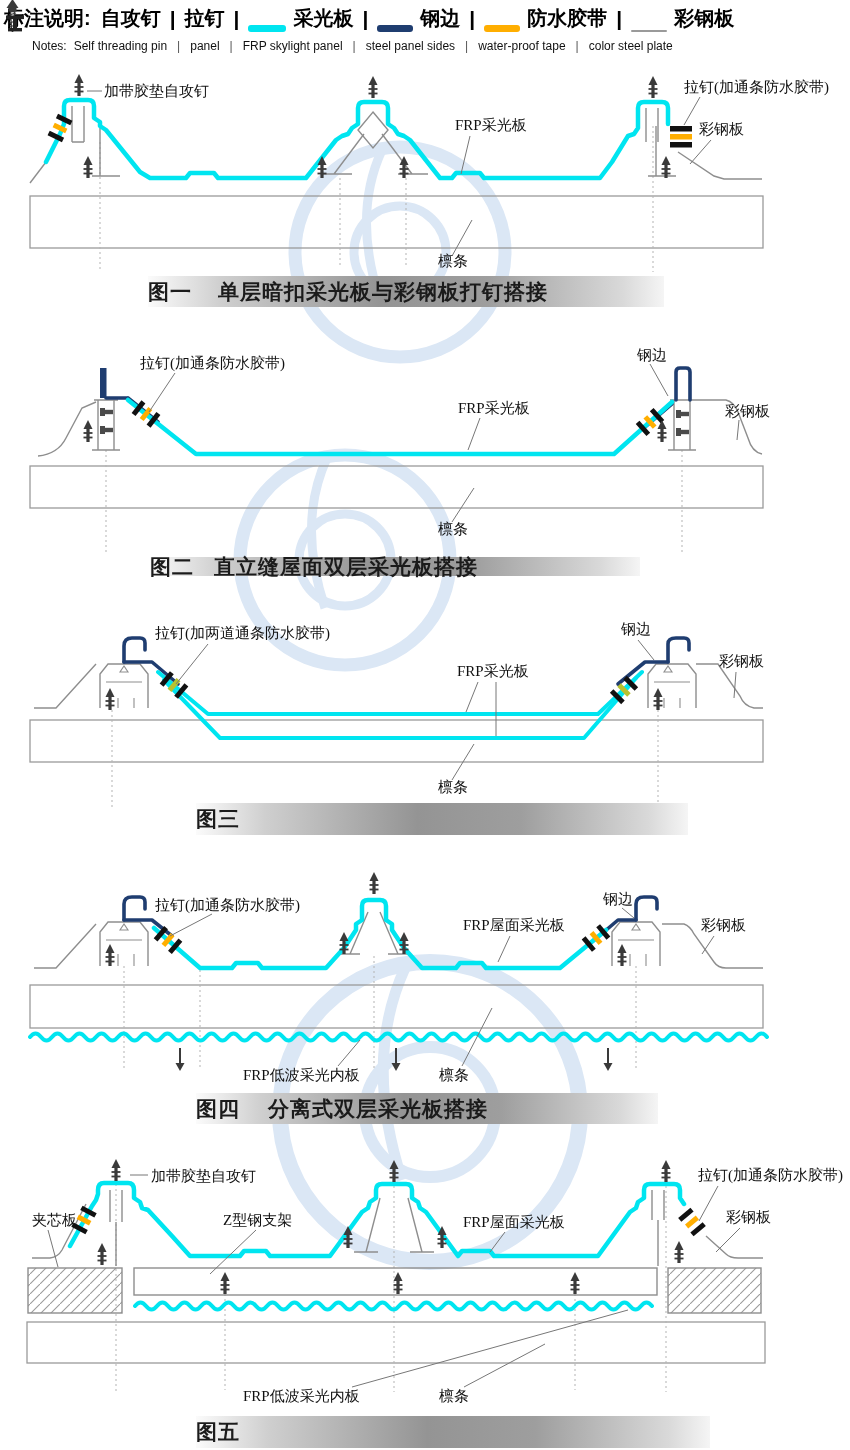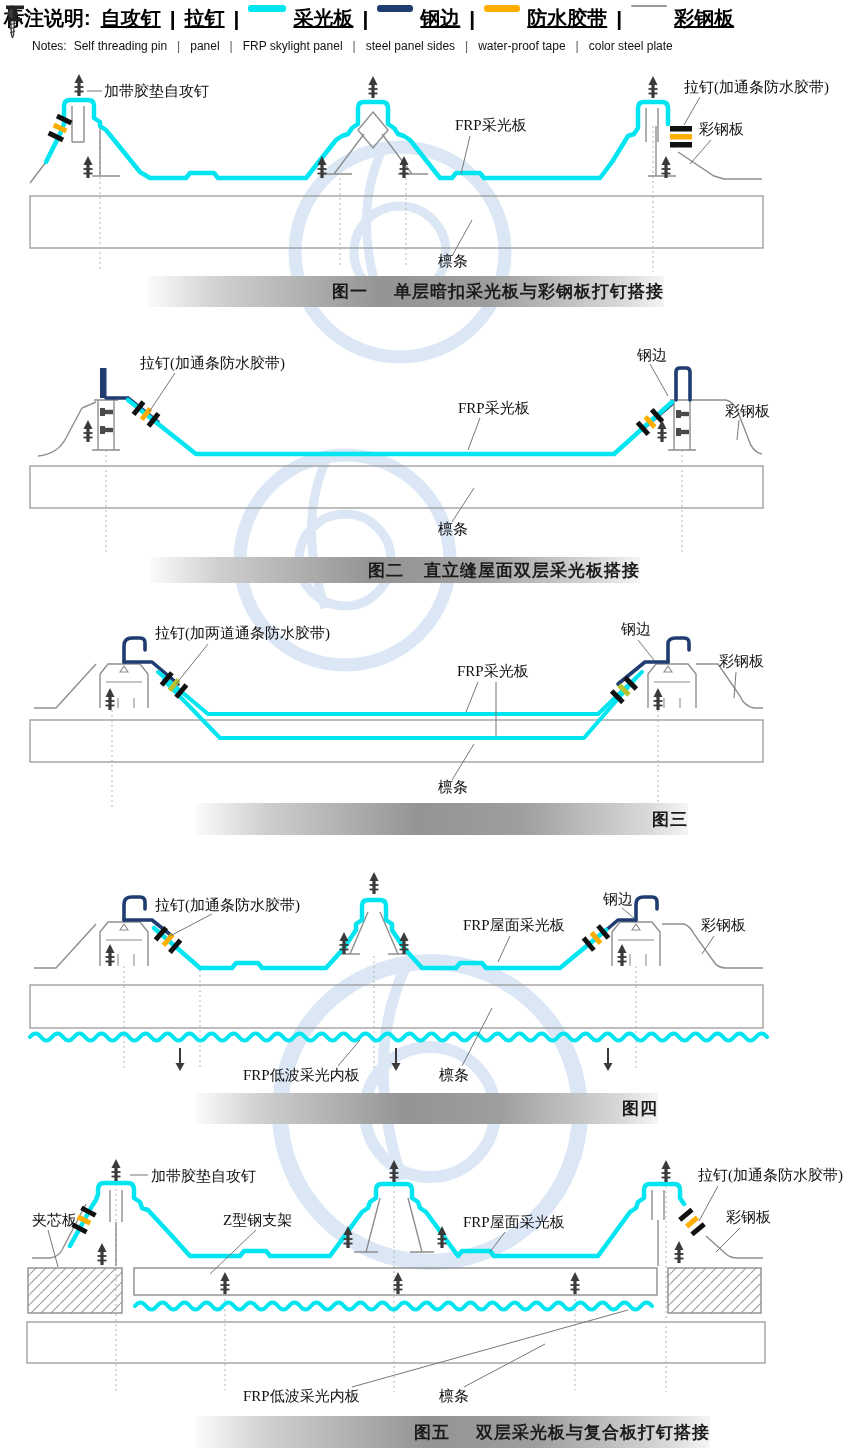--- a/index.html
+++ b/index.html
@@ -6,39 +6,39 @@
   body{width:850px;height:1450px;position:relative;overflow:hidden;
        font-family:"Liberation Sans",sans-serif;}
   svg{position:absolute;left:0;display:block;}
   .bgsvg{top:0;}
   #fig1{top:62px;} #fig2{top:316px;} #fig3{top:592px;} #fig4{top:856px;} #fig5{top:1124px;}
 
   
   .legend-row1{position:absolute;top:5px;left:4px;width:846px;display:flex;
     align-items:center;font-weight:bold;font-size:20px;color:#000;white-space:nowrap;}
   .legend-row1 .sep{margin:0 9px;font-weight:bold;font-size:21px;}
-  .legend-item{display:flex;align-items:flex-start;gap:7px;text-decoration:underline;}
+  .legend-item{display:flex;align-items:flex-end;gap:7px;}
   .legend-title{margin-right:10px;font-size:20px;}
   .sw{display:inline-block;border-radius:3px;}
   .sw-cyan{width:38px;height:7px;background:#00e5f0;}
   .sw-navy{width:36px;height:7px;background:#1f3d70;}
   .sw-yellow{width:36px;height:7px;background:#ffae00;}
   .sw-thin{width:36px;height:2px;background:#9a9a9a;}
   .legend-row2{position:absolute;top:39px;left:32px;width:816px;display:flex;
     font-size:12px;color:#111;white-space:nowrap;}
   .legend-row2 .sep{margin:0 8px;color:#555;}
   .legend-row2 .notes-prefix{margin-right:5px;}
   .en-item{padding:0 2px;}
 
   
-  .cap{position:absolute;display:flex;align-items:center;justify-content:flex-end;gap:26px;
-    font-weight:bold;font-size:17px;color:#1b1b1b;letter-spacing:1px;
+  .cap{position:absolute;display:flex;align-items:center;justify-content:flex-start;gap:26px;
+    font-weight:bold;font-size:21px;color:#1b1b1b;letter-spacing:1px;
     background:linear-gradient(90deg,#fbfbfb 0%,#cfcfcf 14%,#949494 45%,#9e9e9e 66%,#d9d9d9 92%,#f5f5f5 100%);}
   #cap1{left:148px;top:276px;width:516px;height:31px;}
-  #cap2{left:150px;top:557px;width:490px;height:26px;gap:20px;}
+  #cap2{left:150px;top:557px;width:490px;height:19px;gap:20px;}
   #cap3{left:196px;top:803px;width:492px;height:32px;}
   #cap4{left:196px;top:1093px;width:462px;height:31px;gap:28px;}
   #cap5{left:196px;top:1416px;width:514px;height:32px;}
 
   
   .cyan{stroke:#00e5f0;stroke-width:4.5;fill:none;stroke-linejoin:round;stroke-linecap:round;}
   .cyan2{stroke:#00e5f0;stroke-width:4;fill:none;stroke-linejoin:round;stroke-linecap:round;}
   .navy{stroke:#1f3d70;stroke-width:3.6;fill:none;stroke-linejoin:round;stroke-linecap:round;}
   .gry{stroke:#8e8e8e;stroke-width:1.4;fill:none;}
   .gry2{stroke:#8e8e8e;stroke-width:1.1;fill:none;}
@@ -377,20 +377,21 @@
   </g>
   <text class="lbl" x="155" y="54">拉钉(加通条防水胶带)</text>
   <text class="lbl" x="603" y="48">钢边</text>
   <text class="lbl" x="463" y="74">FRP屋面采光板</text>
   <text class="lbl" x="701" y="74">彩钢板</text>
   <text class="lbl" x="243" y="224">FRP低波采光内板</text>
   <text class="lbl" x="439" y="224">檩条</text>
 </svg>
 <div class="cap" id="cap4">
   <span>图四</span>
+  <span>分离式双层采光板搭接</span>
 </div>
 
 <svg id="fig5" width="850" height="294" viewBox="0 0 850 294">
   <g>
     <rect class="purl" x="27" y="198" width="738" height="41"></rect>
   </g>
   <g>
     <path class="dot" d="M116,60 V268 M394,62 V268 M666,62 V268 M225,170 V266 M575,170 V266"></path>
   </g>
   <g>
@@ -449,14 +450,13 @@
   <text class="lbl" x="698" y="56">拉钉(加通条防水胶带)</text>
   <text class="lbl" x="32" y="101">夹芯板</text>
   <text class="lbl" x="223" y="101">Z型钢支架</text>
   <text class="lbl" x="463" y="103">FRP屋面采光板</text>
   <text class="lbl" x="726" y="98">彩钢板</text>
   <text class="lbl" x="243" y="277">FRP低波采光内板</text>
   <text class="lbl" x="439" y="277">檩条</text>
 </svg>
 <div class="cap" id="cap5">
   <span>图五</span>
-  <span>双层采光板与复合板打钉搭接</span>
 </div>
 
 </body></html>

